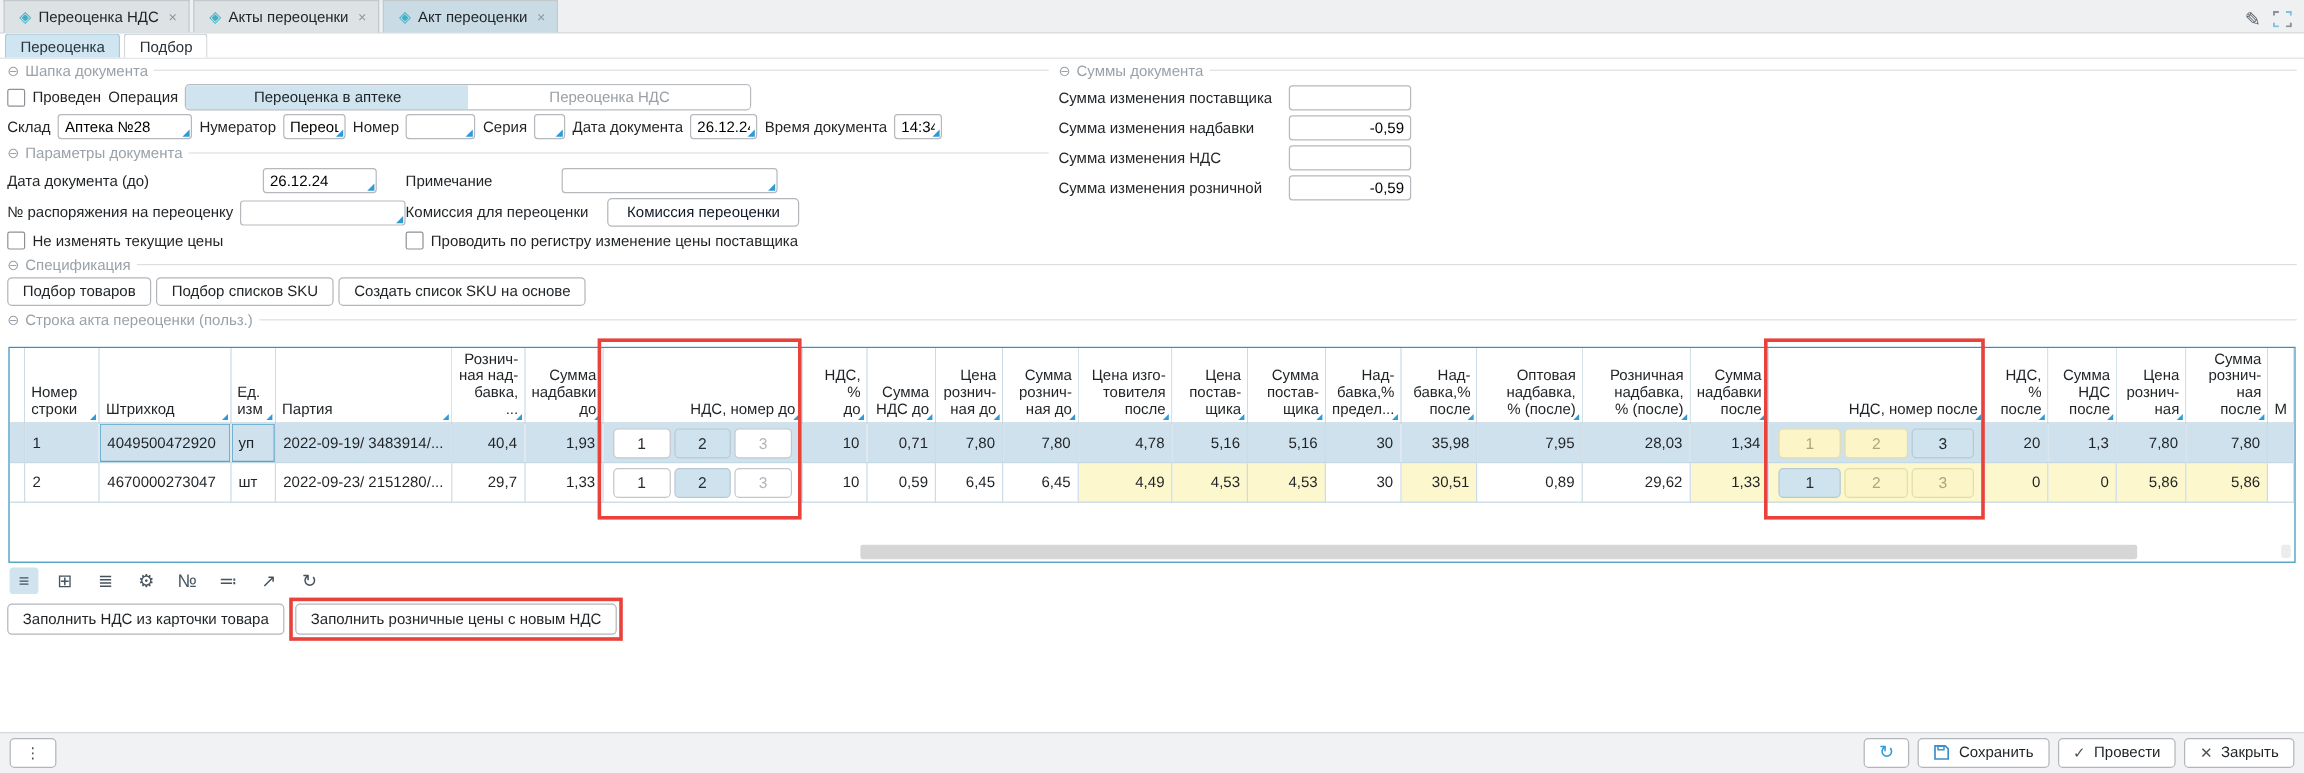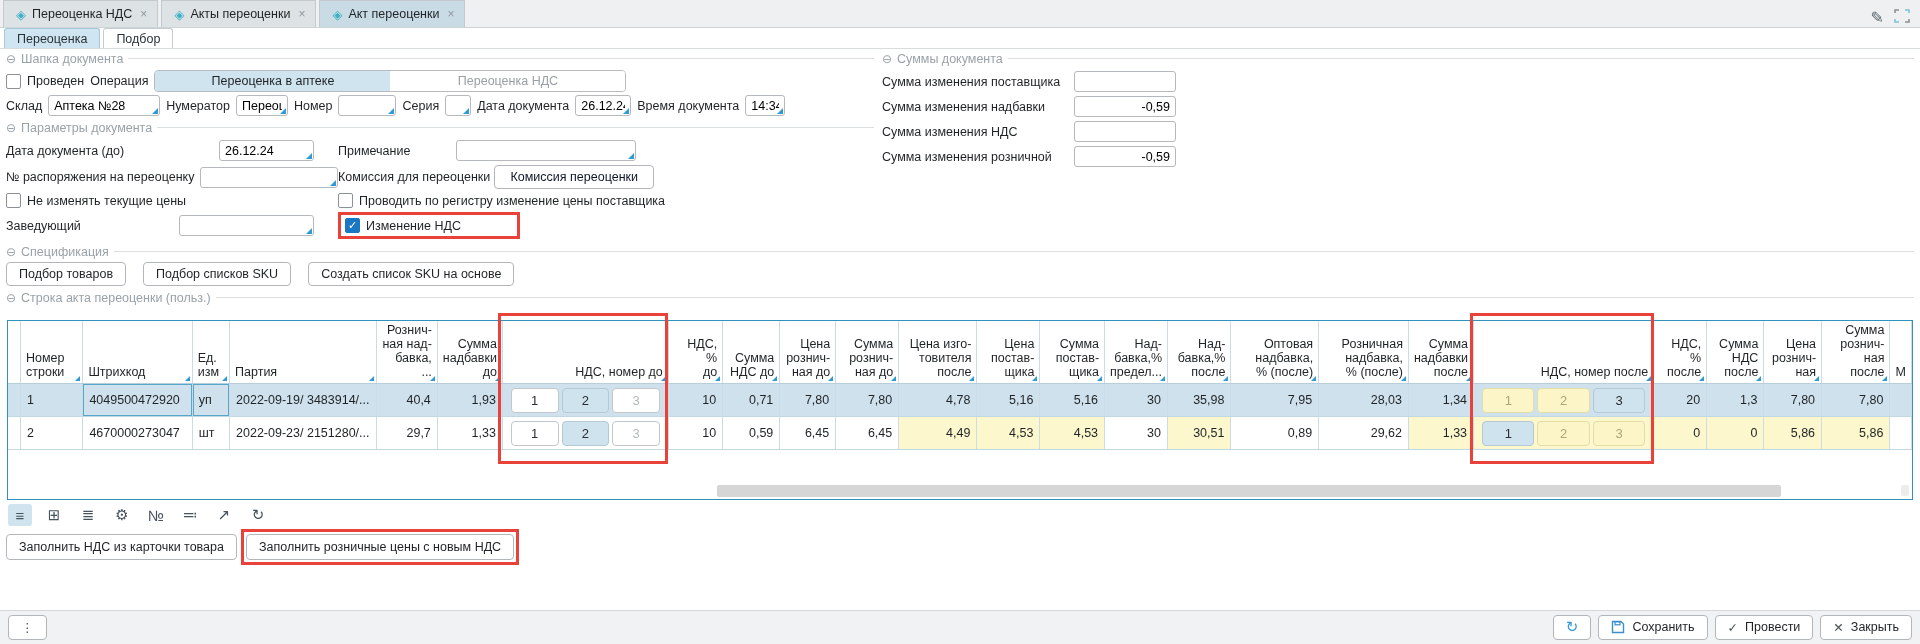--- a/index.html
+++ b/index.html
@@ -46,27 +46,27 @@
 
   .seg { display:flex; height:22px; width:472px; border-radius:4px; overflow:hidden; border:1px solid #b7bbbf; }
   .seg .segopt { flex:1; display:flex; align-items:center; justify-content:center; background:#fff; color:#9aa0a5; }
   .seg .segopt.on { background:#cfe4ee; color:#1f2326; }
 
   .btn { background:#fff; border:1px solid #b2b6ba; border-radius:4px; padding:0 12px; height:24px; font:inherit; color:#1f2326; display:inline-flex; align-items:center; white-space:nowrap; }
   .btn.gray { color:#0f172a; justify-content:center; }
 
   .prow { display:flex; align-items:center; margin:4px 0; }
   .pleft { width:332px; display:flex; align-items:center; gap:6px; }
-  .pright { display:flex; align-items:center; gap:4px; }
+  .pright { display:flex; align-items:center; gap:16px; }
   .red-cb { border:3px solid #e8423a; display:inline-flex; align-items:center; padding:3px 56px 3px 4px; }
 
   .sumrow { display:flex; align-items:center; margin:4px 0; }
   .sumrow .lbl { width:192px; }
 
-  .specbtns { display:flex; gap:17px; margin:2px 0 3px 0; }
+  .specbtns { display:flex; gap:4px; margin:2px 0 3px 0; }
 
   
   #table-zone { position:relative; margin:14px 1px 4px 1px; }
   #table-wrap { border:1px solid #2f93bb; background:#fff; height:180px; overflow:hidden; position:relative; }
   table { border-collapse:collapse; table-layout:fixed; }
   th,td { border-right:1px solid #ccdbe4; font-weight:normal; overflow:hidden; white-space:nowrap; }
   th { height:60px; vertical-align:bottom; padding:2px 5px 4px 5px; position:relative; border-bottom:1px solid #b9cedb; background:#fff; line-height:1.12; }
   th .hlbl { white-space:pre-line; display:block; }
   th.sortable::after { content:""; position:absolute; right:2px; bottom:2px; border-left:5px solid transparent; border-bottom:5px solid #2e9bd6; }
   td { height:33px; padding:0 6px; border-bottom:1px solid #c2d8e2; }
@@ -221,36 +221,20 @@
         <div class="pleft">
           <span class="cbrow">
             <span class="cb"></span>
             <span class="lbl">Не изменять текущие цены</span>
           </span>
         </div>
         <div class="pright">
           <span class="cbrow">
             <span class="cb"></span>
             <span class="lbl">Проводить по регистру изменение цены поставщика</span>
-          </span>
-        </div>
-      </div>
-      <div class="prow">
-        <div class="pleft">
-          <span class="lbl">Заведующий</span>
-          <span class="fwrap dd w135" style="margin-left:auto;margin-right:24px;">
-              <input value="" style="">
-            </span>
-        </div>
-        <div class="pright">
-          <span class="red-cb">
-            <span class="cbrow">
-              <span class="cb on"></span>
-              <span class="lbl">Изменение НДС</span>
-            </span>
           </span>
         </div>
       </div>
     </div>
 
     <div class="sums">
       <div class="gt">
         <span class="minus">⊖</span>
         <span>Суммы документа</span>
           <span class="line"></span>

